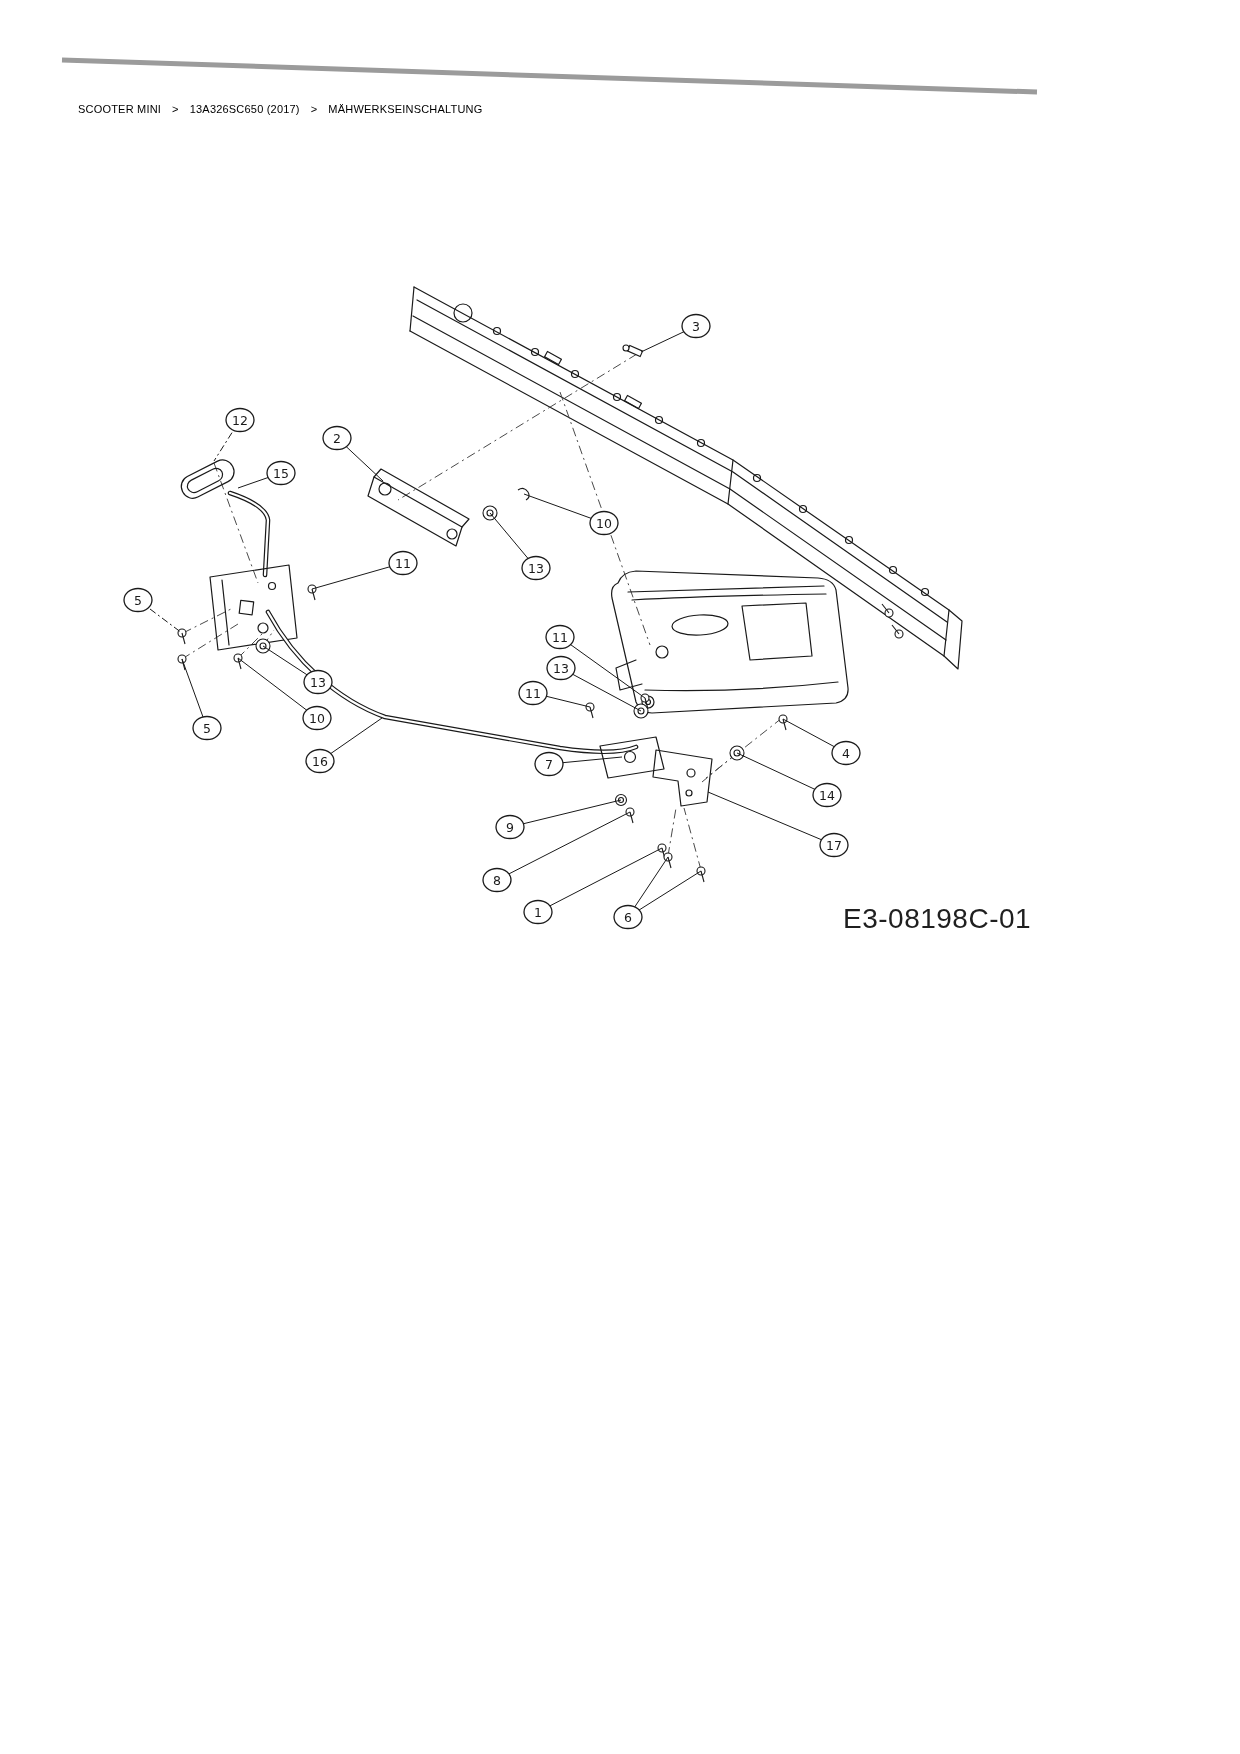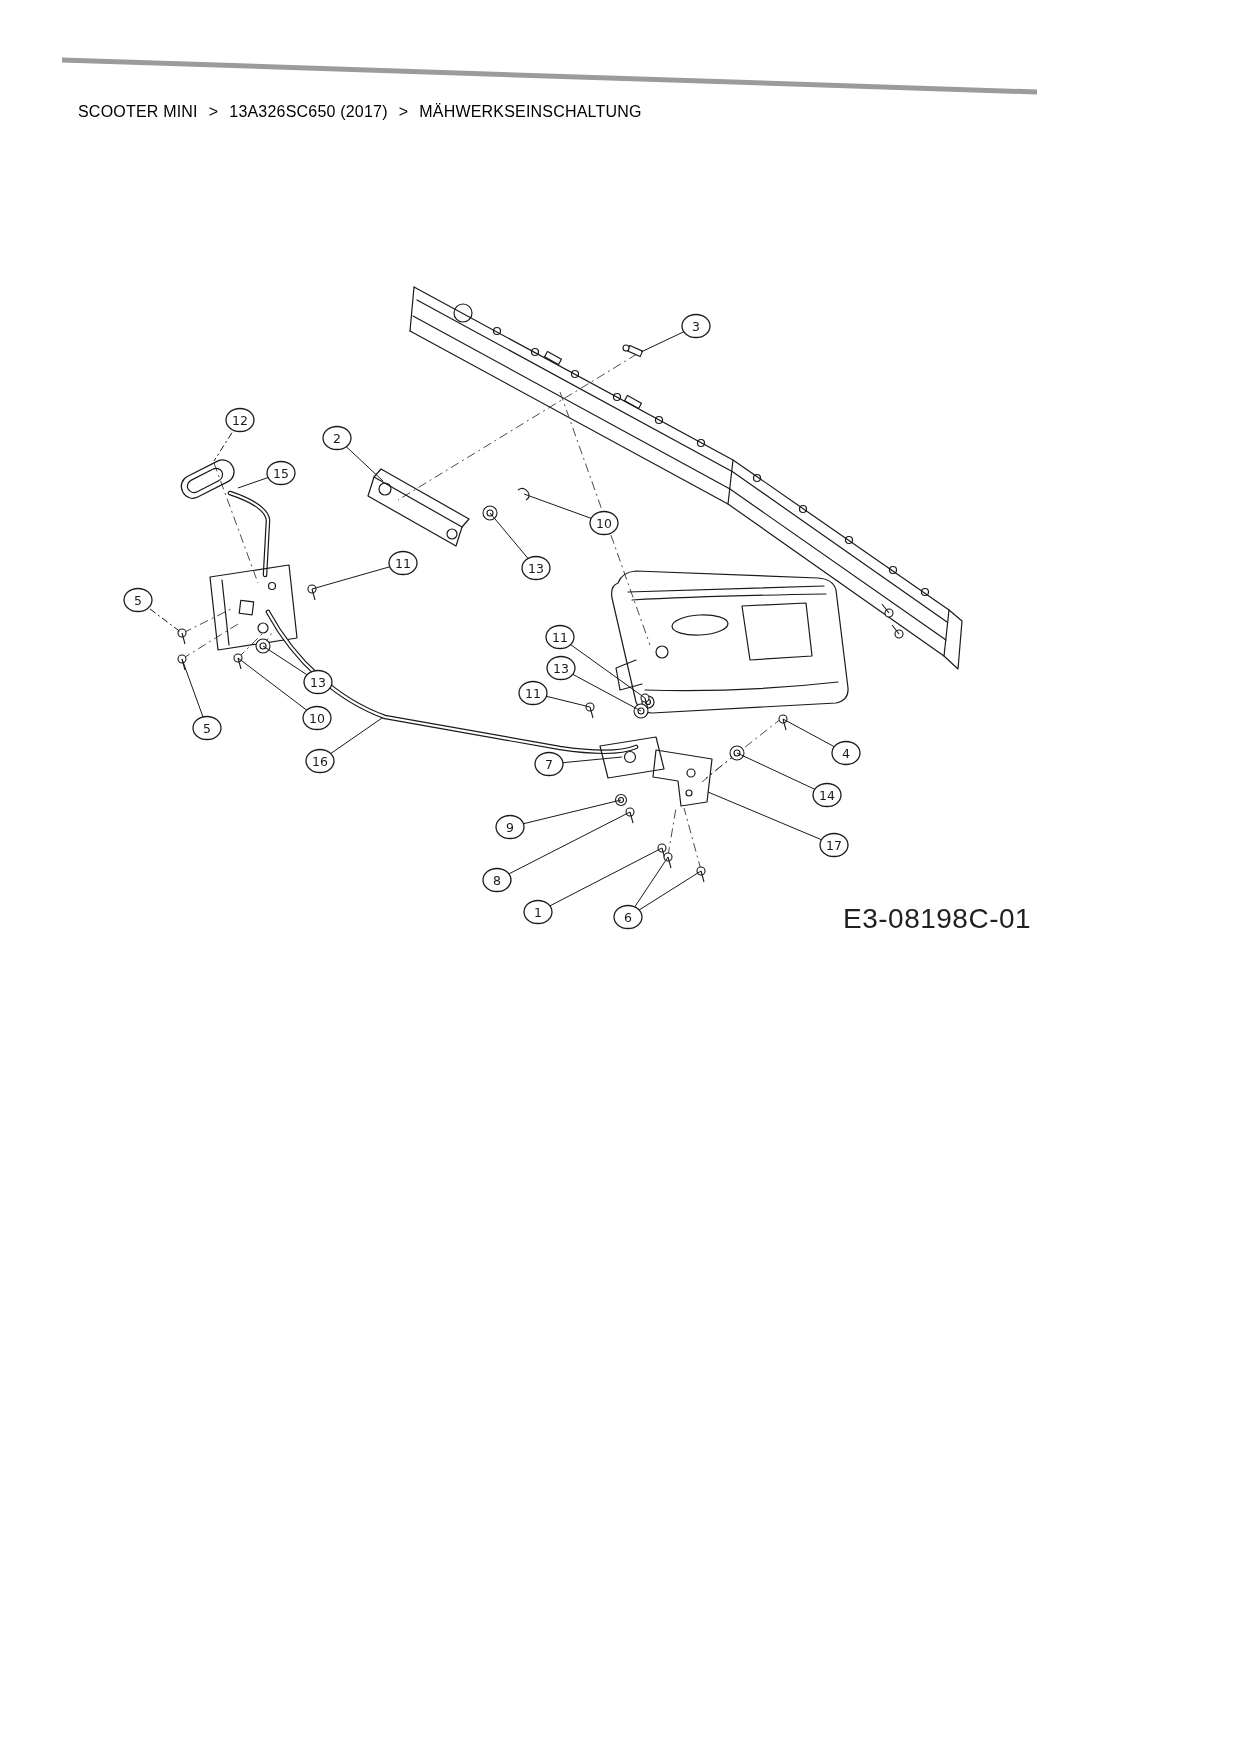--- a/index.html
+++ b/index.html
@@ -1,18 +1,18 @@
 <!DOCTYPE html>
 <html><head>
 <meta charset="utf-8">
 <style>
   html,body{margin:0;padding:0;background:#ffffff;}
   body{width:1240px;height:1754px;position:relative;font-family:"Liberation Sans",sans-serif;overflow:hidden;}
   #page-svg{position:absolute;left:0;top:0;width:1240px;height:1754px;}
-  .breadcrumb{position:absolute;left:78px;top:103px;font-size:16px;color:#000;letter-spacing:.2px;white-space:nowrap;}
+  .breadcrumb{position:absolute;left:78px;top:103px;font-size:11px;color:#000;letter-spacing:.2px;white-space:nowrap;}
   .breadcrumb .crumb{cursor:pointer;}
   .breadcrumb .sep{margin:0 11px;}
   .leader{stroke:#1a1a1a;stroke-width:1;fill:none;}
   .dashed{stroke-dasharray:7 3 2 3;}
   .callout-circle{fill:#fff;stroke:#1a1a1a;stroke-width:1.3;}
   .callout-num{font-family:"DejaVu Sans",sans-serif;font-size:12.5px;fill:#1a1a1a;text-anchor:middle;}
   .art{stroke:#1a1a1a;fill:none;stroke-width:1.2;stroke-linejoin:round;stroke-linecap:round;}
   .art-thick{stroke:#1a1a1a;fill:none;stroke-width:4.6;stroke-linecap:round;stroke-linejoin:round;}
   .art-core{stroke:#fff;fill:none;stroke-width:2.2;stroke-linecap:round;stroke-linejoin:round;}
   .dashline{stroke:#4a4a4a;stroke-width:1;stroke-dasharray:9 4 2 4;fill:none;}

